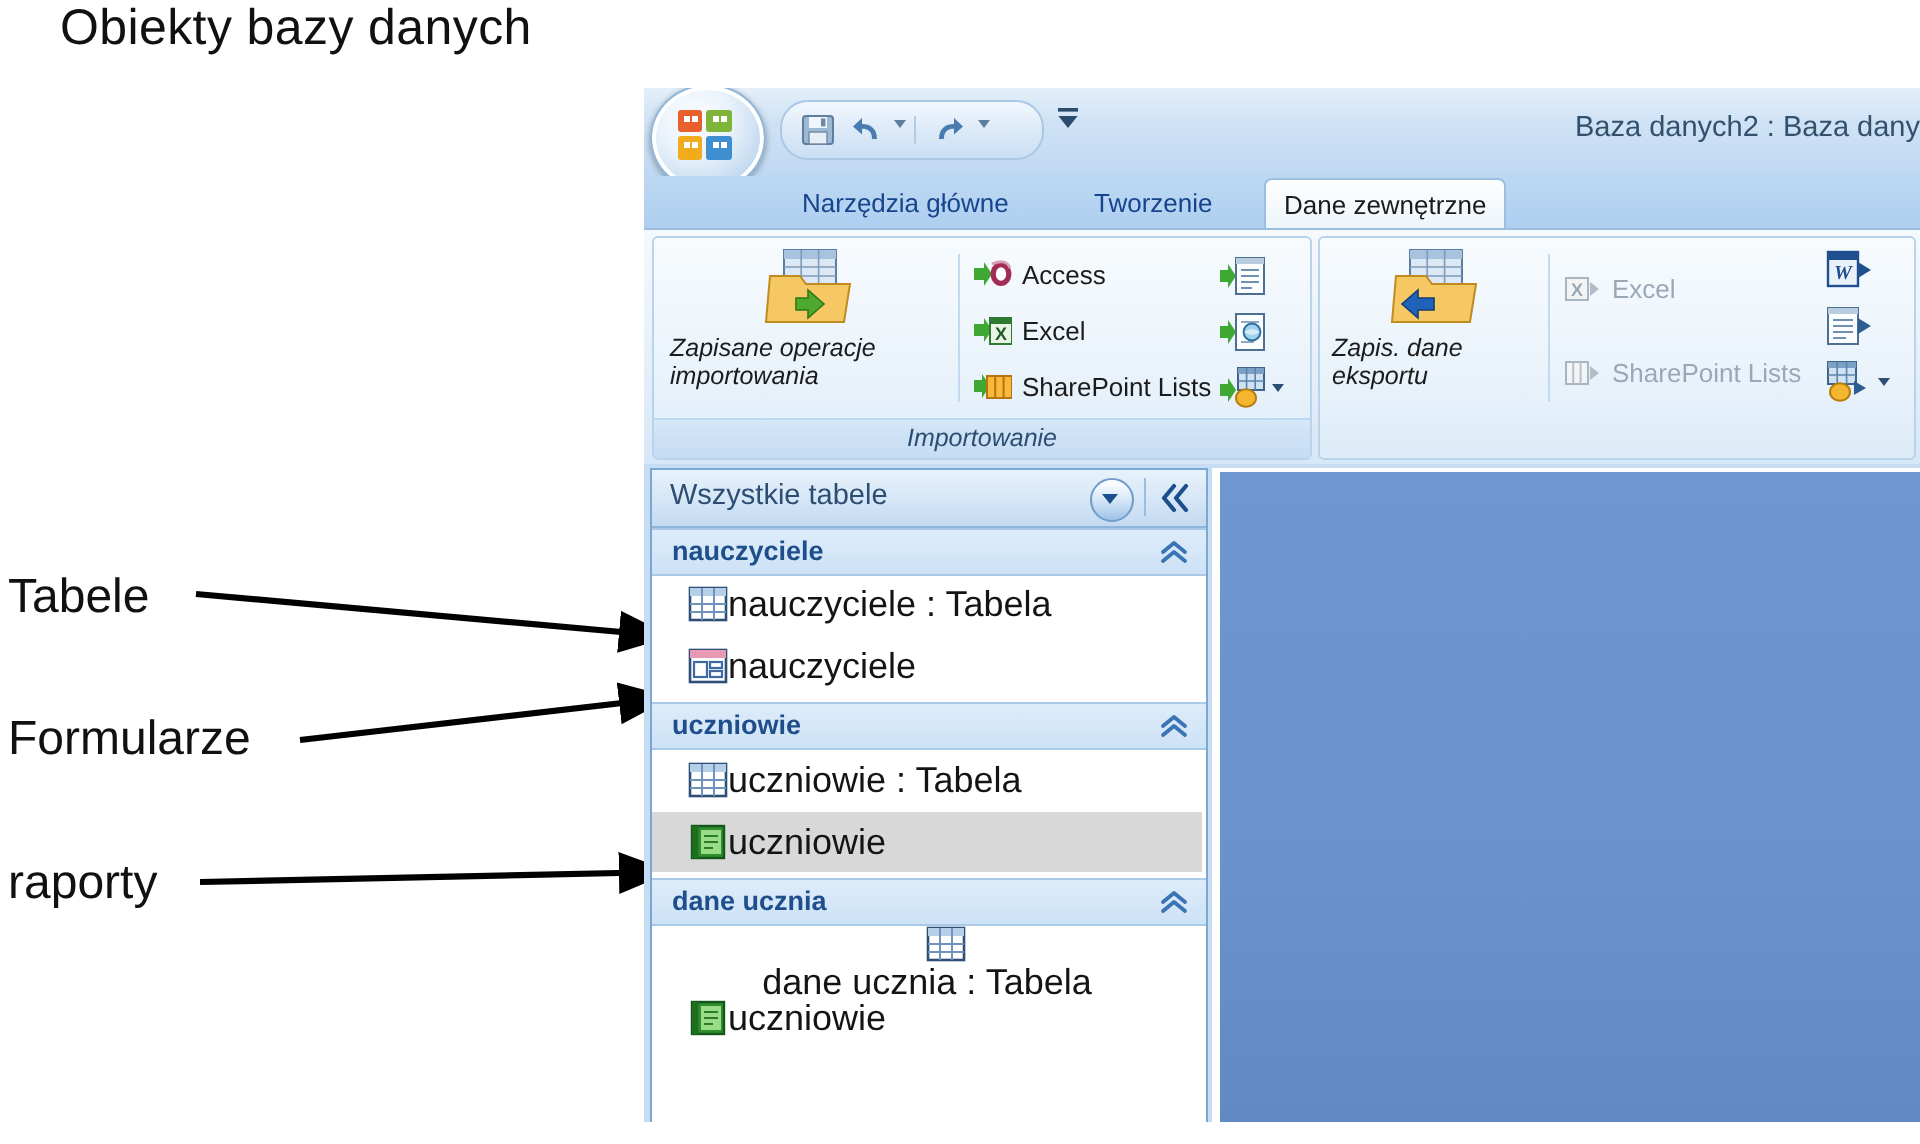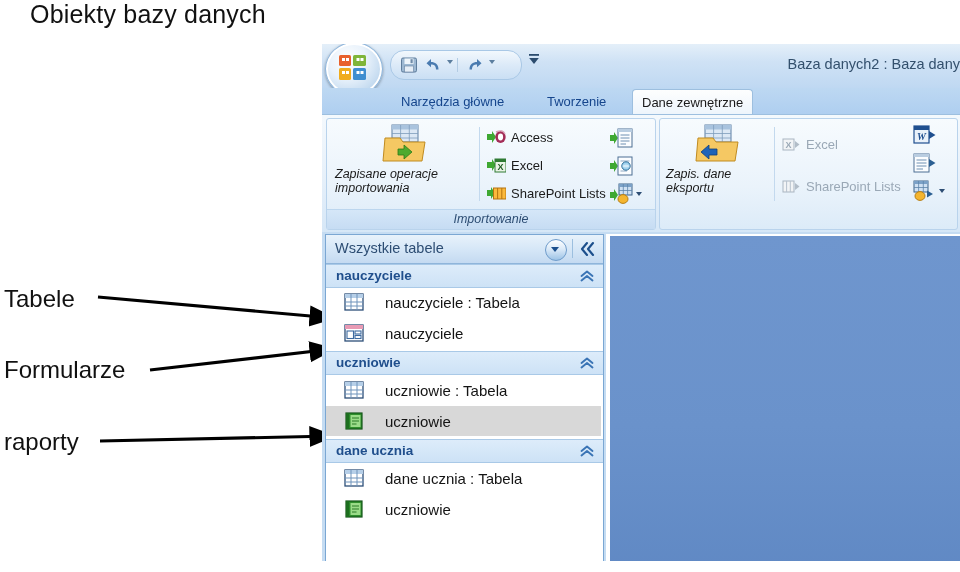--- a/index.html
+++ b/index.html
@@ -151,21 +151,21 @@
     font-size:13.5px;font-weight:bold;color:#1f4e8c;white-space:nowrap;
   }
   .grp-chev{position:absolute;right:8px;top:4px;width:16px;height:14px;}
 
   .nav-item{
     position:absolute;left:0;width:275px;height:30px;
     display:flex;align-items:center;
   }
   .nav-item.selected{background:#d8d8d8;}
   .nav-item .ico{margin-left:18px;width:20px;height:18px;flex:none;position:relative;}
-  .nav-item .txt{margin-left:21px;font-size:15px;color:#141414;white-space:nowrap;}
+  .nav-item .txt{margin-left:0;font-size:18px;color:#141414;white-space:nowrap;}
 
   
   .workspace{
     position:absolute;left:284px;top:190px;width:354px;height:382px;
     background:#ffffff;
   }
   .ws-inner{
     position:absolute;left:4px;top:2px;width:350px;height:380px;
     background:linear-gradient(180deg,#6f96ce 0%,#6a92cb 50%,#5d86c2 100%);
   }
@@ -485,21 +485,21 @@
     </div>
 
     <div class="grp-header" style="top:204px;">
       <div class="gname">dane ucznia</div>
       <svg class="grp-chev" viewBox="0 0 16 14">
         <path d="M2.5 7 L8 2.5 L13.5 7" stroke="#3a74b5" stroke-width="1.9" fill="none" stroke-linecap="round" stroke-linejoin="round"></path>
         <path d="M2.5 11.5 L8 7 L13.5 11.5" stroke="#3a74b5" stroke-width="1.9" fill="none" stroke-linecap="round" stroke-linejoin="round"></path>
       </svg>
     </div>
 
-    <div class="nav-item" style="top:228px;">
+    <div class="nav-item" style="top:228px;flex-direction:column;">
       <span class="ico">
         <svg viewBox="0 0 20 18">
             <rect x="1" y="1" width="18" height="16" fill="#ffffff" stroke="#2d4f78" stroke-width="1.3"></rect>
         <rect x="1" y="1" width="18" height="4" fill="#b6cfe8"></rect>
         <path d="M7 1 V17 M13 1 V17 M1 9 H19 M1 13 H19" stroke="#6f93bb" stroke-width="1"></path>
           </svg>
       </span>
       <span class="txt">dane ucznia : Tabela</span>
     </div>
 

